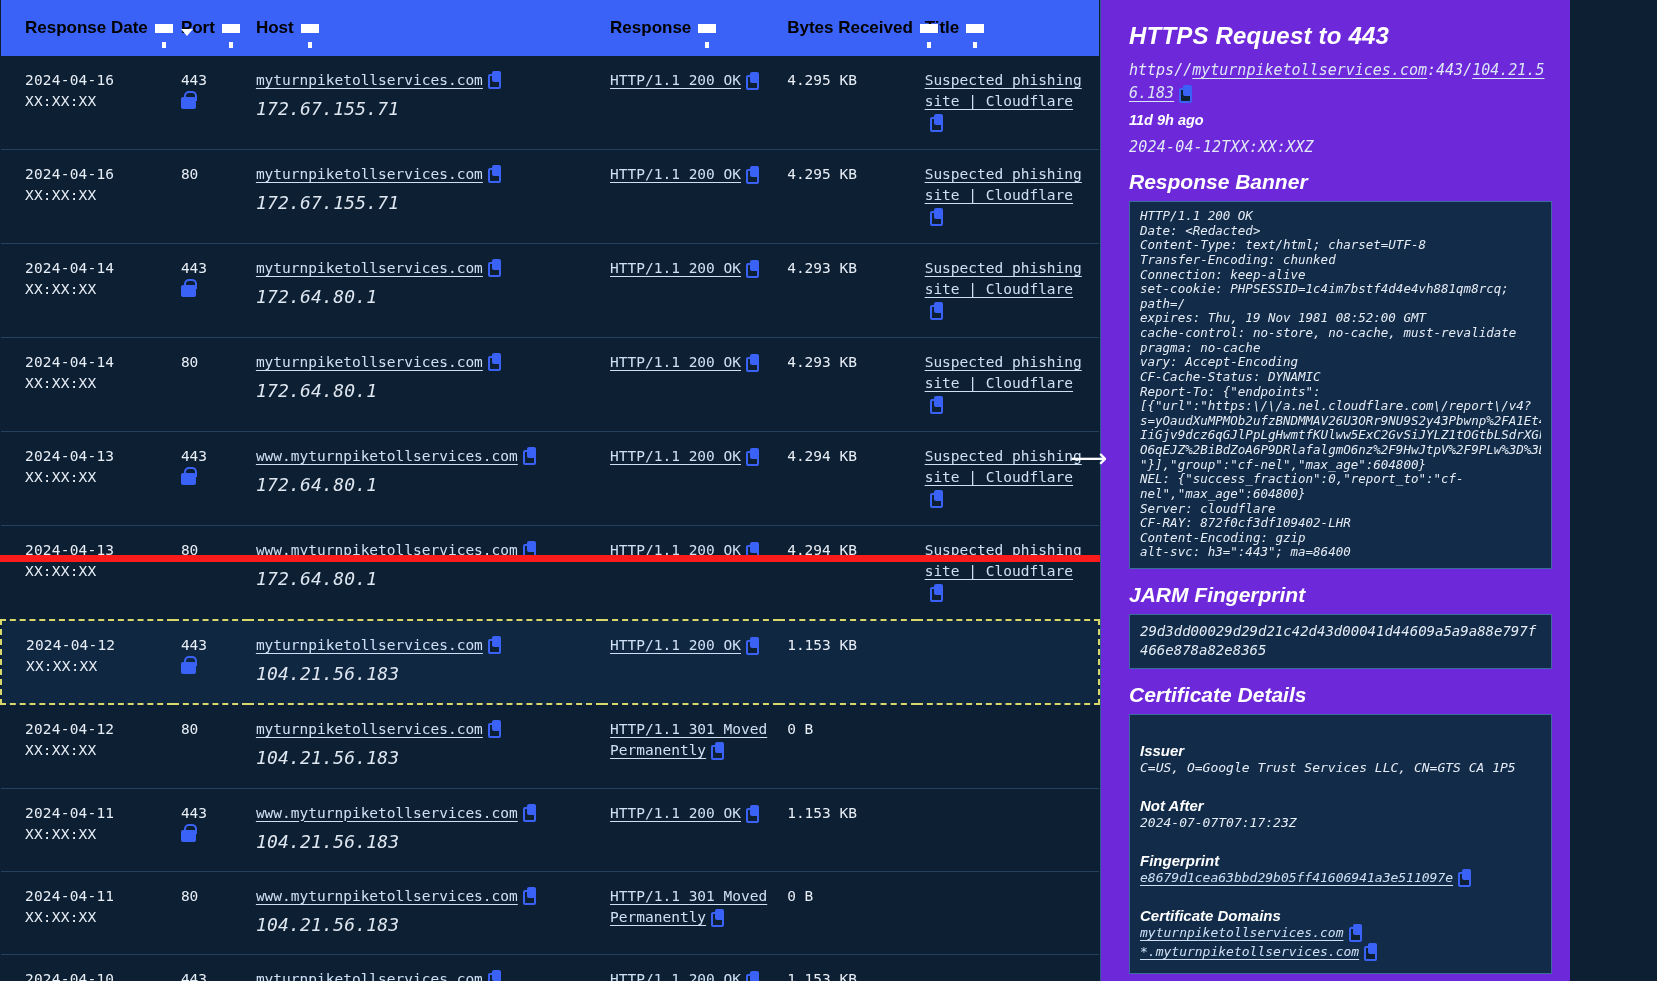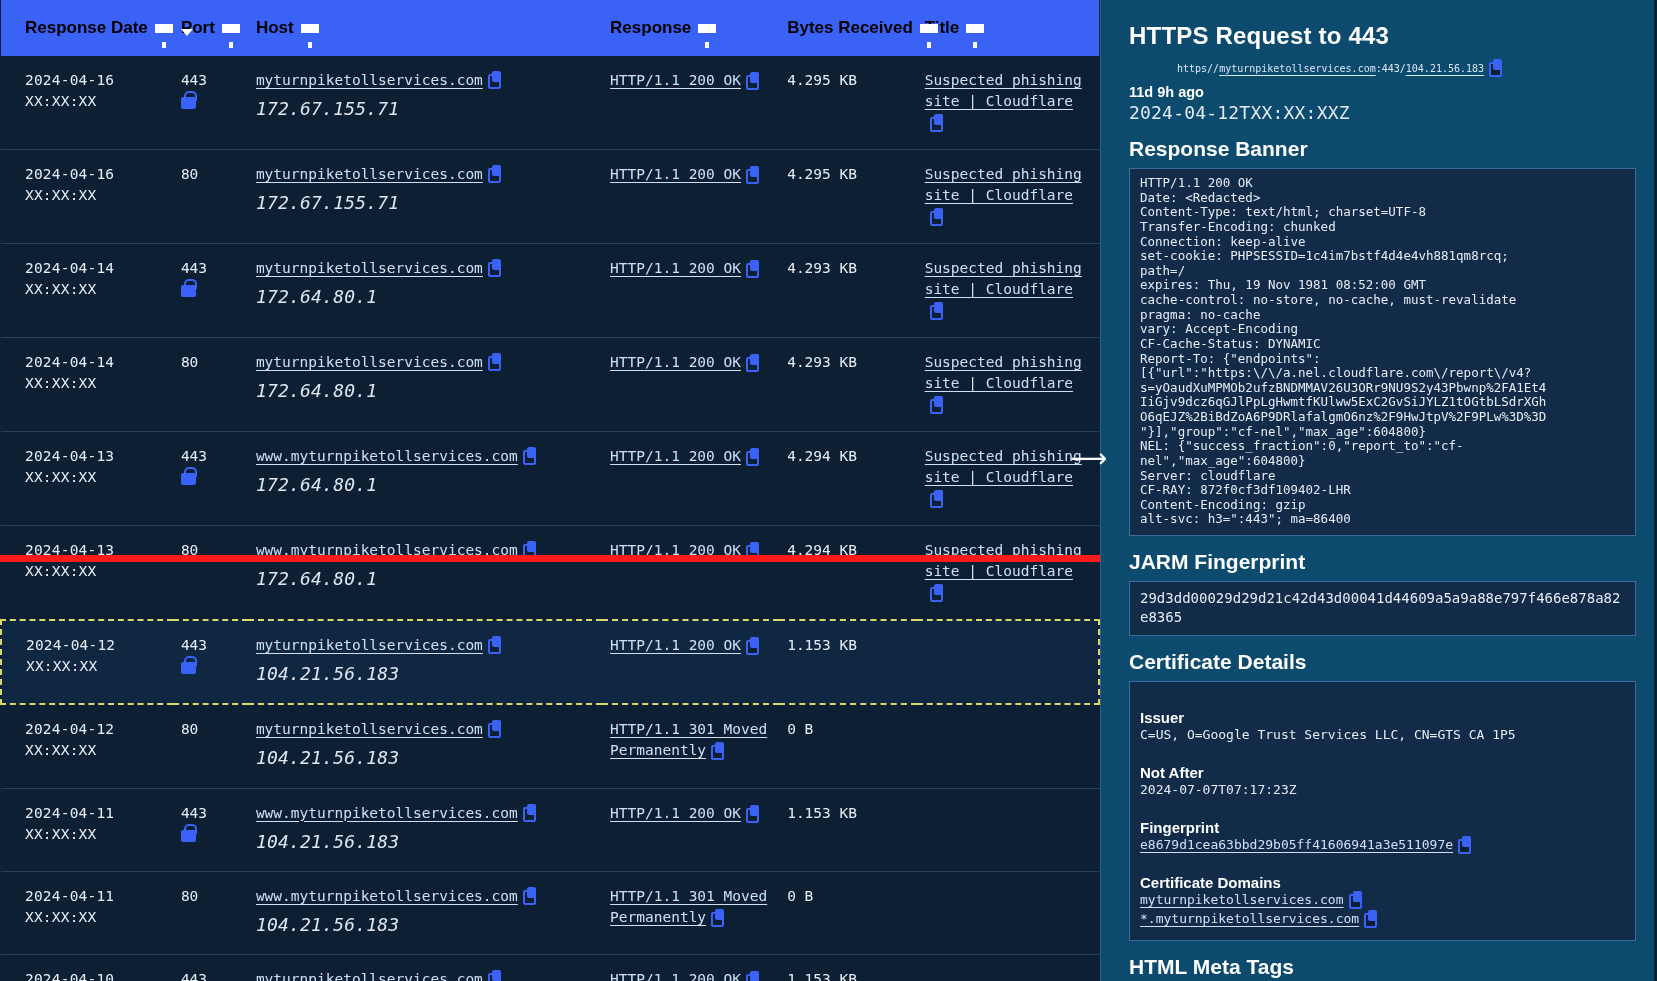--- a/index.html
+++ b/index.html
@@ -167,55 +167,55 @@
     position: absolute;
     left: 1070px; top: 445px;
     color: #ffffff;
     font-size: 26px;
     line-height: 1;
     z-index: 20;
   }
 
   
   .detail-pane {
-    width: 554px;
+    width: 470px;
     height: 981px;
     border-left: 1px solid #2f5e8e;
-    background: #0c4a6e;
+    background: #6d28d9;
     padding: 16px 18px 0 28px;
     overflow: hidden;
     position: relative;
+    font-style: italic;
   }
   .detail-title {
     color: #ffffff;
     font-size: 24px;
     font-weight: 700;
     margin: 6px 0 9px 0;
     letter-spacing: .2px;
   }
   .detail-url {
     font-family: "DejaVu Sans Mono", monospace;
-    font-size: 10px;
+    font-size: 15px;
     color: #e3ebf5;
     line-height: 1.5;
     word-break: break-all;
-    margin-left: 48px;
   }
   .detail-url a { color: #dbe6f5; text-decoration: underline; text-underline-offset: 3px; }
   .ago {
     color: #ffffff;
     font-weight: 700;
     font-size: 14.5px;
     margin-top: 8px;
   }
   .abs-time {
     font-family: "DejaVu Sans Mono", monospace;
-    font-size: 18px;
+    font-size: 15px;
     color: #e3ebf5;
-    margin-top: 2px;
+    margin-top: 10px;
     letter-spacing: .2px;
   }
   .sec-head {
     color: #ffffff;
     font-size: 21px;
     font-weight: 700;
     margin: 14px 0 7px 0;
   }
   .box {
     border: 1px solid #3a6punk;

